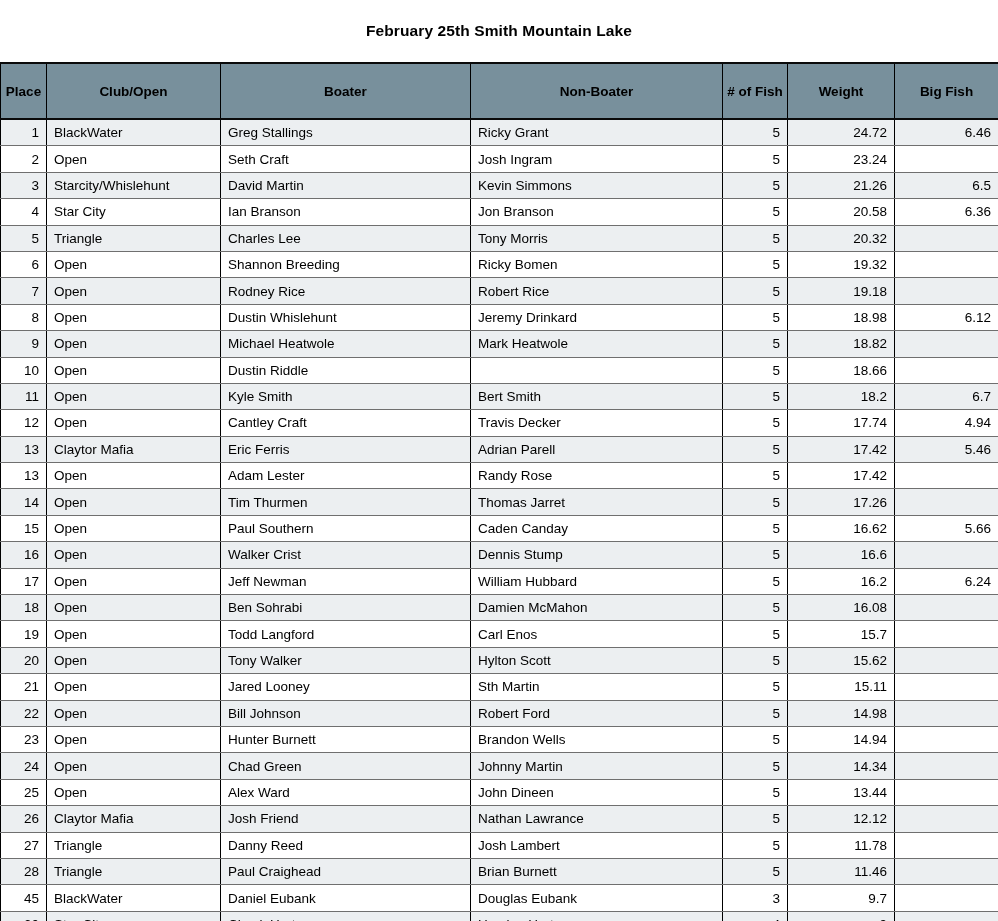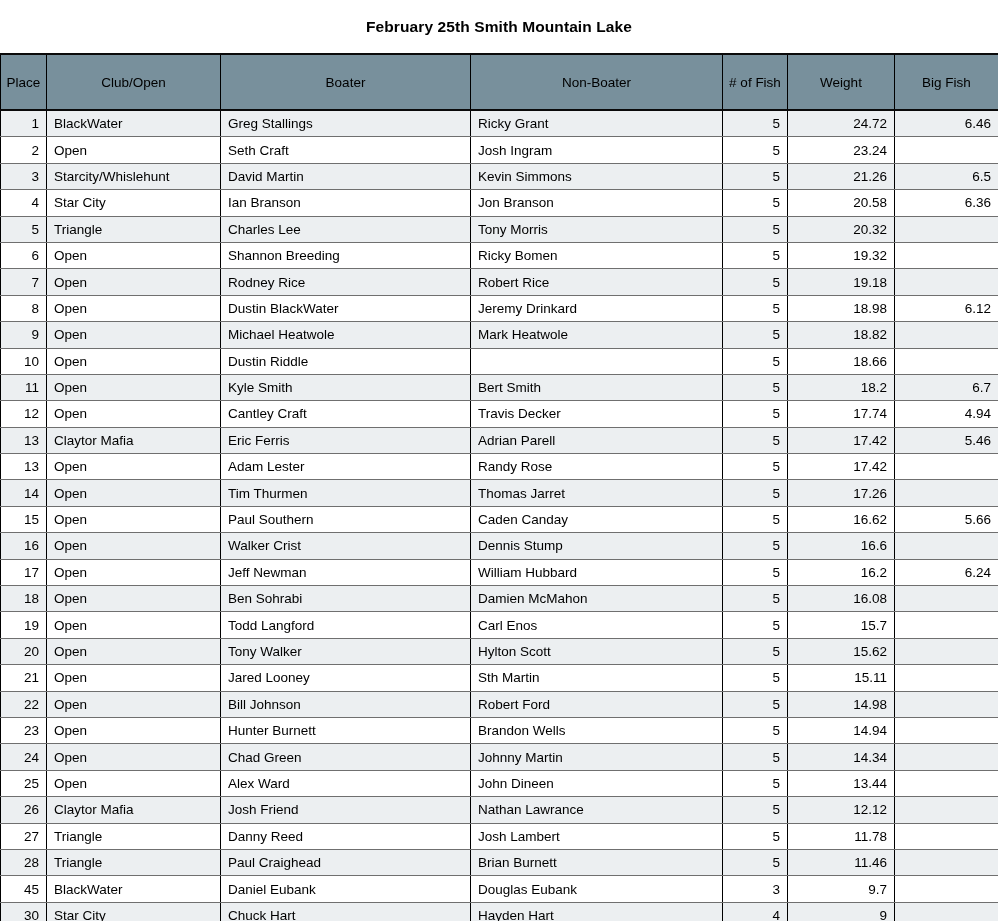--- a/index.html
+++ b/index.html
@@ -1,35 +1,35 @@
 <!DOCTYPE html>
 <html><head>
 <meta charset="utf-8">
 <style>
   html,body{margin:0;padding:0;background:#fff;}
   #viewport{
     position:relative;width:998px;height:921px;overflow:hidden;
     background:#fff;font-family:"Liberation Sans",sans-serif;color:#000;
   }
   .title-bar{
-    height:53px;display:flex;align-items:center;justify-content:center;
+    height:62px;display:flex;align-items:center;justify-content:center;
   }
   .title-bar h1{
     margin:0;font-size:15.5px;font-weight:bold;color:#000;letter-spacing:.1px;
   }
   table.sheet{
     border-collapse:collapse;table-layout:fixed;width:998px;
     font-size:13.5px;
   }
   table.sheet th{
     background:#78909C;
     border-left:1.5px solid #000;
     border-top:2.5px solid #0a0a0a;
     border-bottom:2px solid #0a0a0a;
-    font-weight:normal;text-align:center;vertical-align:middle;
+    font-weight:bold;text-align:center;vertical-align:middle;
     height:54px;padding:0 3px;line-height:17px;color:#000;
   }
   table.sheet td{
     border-left:1.5px solid #000;
     border-bottom:1.4px solid #6f6f6f;
     height:25.4px;padding:0 7px;vertical-align:middle;
     white-space:nowrap;overflow:hidden;color:#000;
   }
   table.sheet th:last-child, table.sheet td:last-child{border-right:1.5px solid #000;}
   table.sheet tbody tr:nth-child(odd) td{background:#ECEFF1;}
@@ -126,21 +126,21 @@
           <td class="txt">Open</td>
           <td class="txt">Rodney Rice</td>
           <td class="txt">Robert Rice</td>
           <td class="num">5</td>
           <td class="num">19.18</td>
           <td class="num"></td>
         </tr>
         <tr>
           <td class="num">8</td>
           <td class="txt">Open</td>
-          <td class="txt">Dustin BlackWater</td>
+          <td class="txt">Dustin Whislehunt</td>
           <td class="txt">Jeremy Drinkard</td>
           <td class="num">5</td>
           <td class="num">18.98</td>
           <td class="num">6.12</td>
         </tr>
         <tr>
           <td class="num">9</td>
           <td class="txt">Open</td>
           <td class="txt">Michael Heatwole</td>
           <td class="txt">Mark Heatwole</td>

